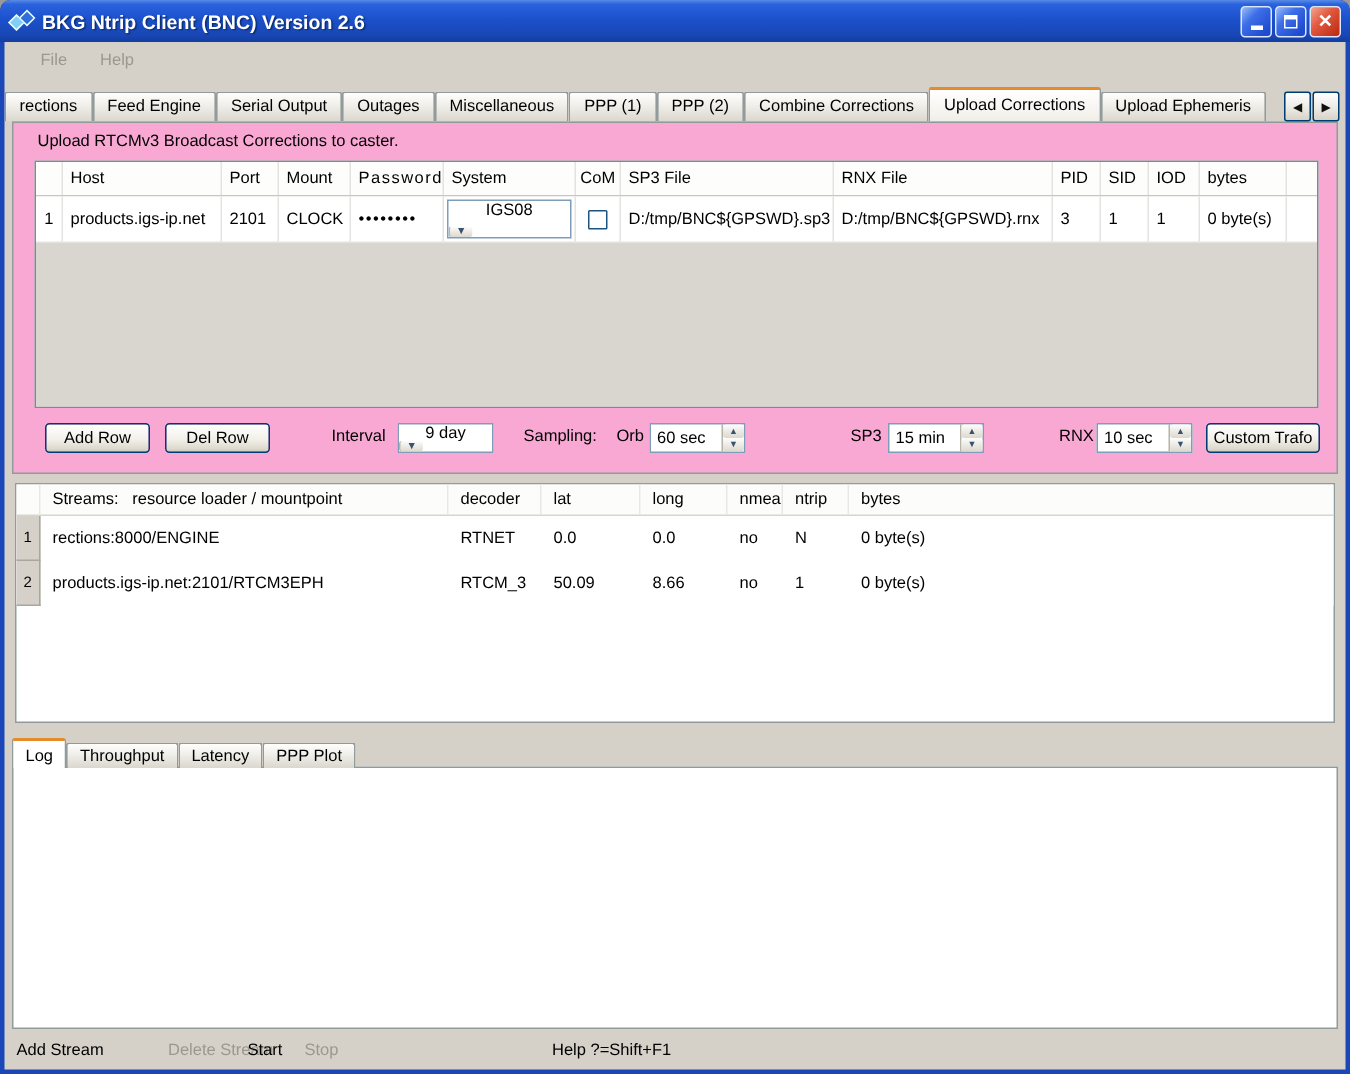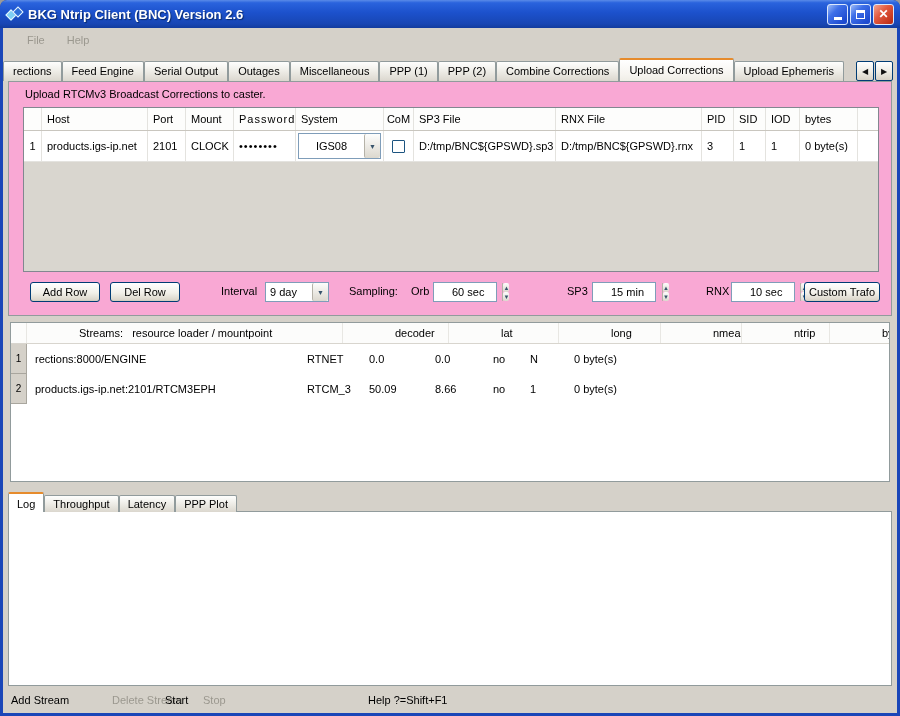--- a/index.html
+++ b/index.html
@@ -40,54 +40,54 @@
     background:linear-gradient(180deg,#FFFFFF,#EDEBE3 55%,#D8D2C6); display:flex; align-items:center; justify-content:center; font-size:8px; color:#111; }
 
   
   .pane { position:absolute; top:53px; left:5px; width:884px; height:235px; border:1px solid #919B9C; background:#f9a8d4; z-index:2; }
   .desc { position:absolute; top:6px; left:16px; }
 
   .utable { position:absolute; top:25px; left:14px; width:856px; height:165px; border:1px solid #828790; background:#fff; display:flex; flex-direction:column; }
   .uhead, .urow { display:flex; flex:0 0 auto; }
   .uhead { height:23px; background:#FDFDFC; border-bottom:1px solid #C9C6BF; }
   .urow { height:31px; background:#fff; border-bottom:1px solid #E4E3DF; }
-  .c { border-right:1px solid #E4E3DF; padding:0 5px; display:flex; align-items:center; overflow:hidden; white-space:nowrap;text-align:center; }
+  .c { border-right:1px solid #E4E3DF; padding:0 5px; display:flex; align-items:center; overflow:hidden; white-space:nowrap; }
   .c.gut { width:18px; justify-content:center; padding:0; }
   .c.host { width:106px; } .c.port { width:38px; } .c.mount { width:48px; } .c.pwd { width:62px; letter-spacing:1px; }
   .c.sys { width:88px; padding:2px; } .c.com { width:30px; justify-content:center; }
   .c.sp3 { width:142px; } .c.rnx { width:146px; }
   .c.pid { width:32px; } .c.sid { width:32px; } .c.iod { width:34px; } .c.bytes { width:58px; }
   .c.fillc { flex:1; border-right:none; }
   .ufill { flex:1; background:#D9D6CF; }
 
   .checkbox { width:13px; height:13px; background:#fff; border:1px solid #1C5480; border-radius:1px; }
 
-  .combo { border:1px solid #7F9DB9; background:#fff; height:20px; display:flex; align-items:center; }
+  .combo { border:1px solid #7F9DB9; background:#fff; height:20px; display:flex; align-items:center;flex-direction:column; }
   .combo.cellfill { width:100%; height:100%; }
   .combo-val { flex:1; padding:0 4px; overflow:hidden; white-space:nowrap; }
   .combo-arrow { width:16px; align-self:stretch; border-left:1px solid #B5B2A8; border-radius:2px;
     background:linear-gradient(180deg,#FDFDFC,#DCD8CE); display:flex; align-items:center; justify-content:center; font-size:7px; color:#38536B; }
 
   .spin { border:1px solid #7F9DB9; background:#fff; height:20px; display:flex; align-items:center; }
-  .spin-val { flex:1; padding:0 18px; white-space:nowrap; }
+  .spin-val { flex:1; padding:0 4px; white-space:nowrap; }
   .spin-btns { display:flex; flex-direction:column; width:15px; align-self:stretch; border-left:1px solid #B5B2A8; }
   .sb { flex:1; display:flex; align-items:center; justify-content:center; font-size:6px; color:#38536B;
     background:linear-gradient(180deg,#FDFDFC,#DCD8CE); border-radius:2px; }
 
   .xp-btn { border:1px solid #003C74; border-radius:3px; height:20px; padding:0 8px;
     background:linear-gradient(180deg,#FFFFFF 0%, #F2F0E9 55%, #DCD7CC 92%, #CFC8BA 100%);
     display:flex; align-items:center; justify-content:center; white-space:nowrap; }
 
   .controls { position:absolute; top:200px; left:0; width:100%; height:22px; }
   .controls > * { position:absolute; top:0; }
   .lbl { position:absolute; top:3px; }
 
   
   .streams { position:absolute; top:294px; left:7px; width:880px; height:160px; border:1px solid #919B9C; background:#fff; display:flex; flex-direction:column; }
-  .shead { display:flex; height:21px; background:#FCFCFB; border-bottom:1px solid #D8D5CE; flex:0 0 auto;gap:44px; }
+  .shead { display:flex; height:21px; background:#FCFCFB; border-bottom:1px solid #D8D5CE; flex:0 0 auto; }
   .srow { display:flex; height:30px; background:#fff; flex:0 0 auto; }
   .sc { padding:0 0 0 8px; display:flex; align-items:center; overflow:hidden; white-space:pre; }
   .shead .sc { border-right:1px solid #E8E7E3; }
   .sc.sgut { width:16px; padding:0; justify-content:center; }
   .srow .sc.sgut { background:#D5D1C9; border-right:1px solid #A9A69E; border-bottom:1px solid #A9A69E; font-size:10px; }
   .sc.smount { width:272px; } .sc.sdec { width:62px; } .sc.slat { width:66px; } .sc.slong { width:58px; }
   .sc.snmea { width:37px; } .sc.sntrip { width:44px; } .sc.sbytes { flex:1; border-right:none; }
 
   
   .logtabs { position:absolute; top:464px; left:5px; height:20px; display:flex; align-items:flex-end; z-index:2; }

